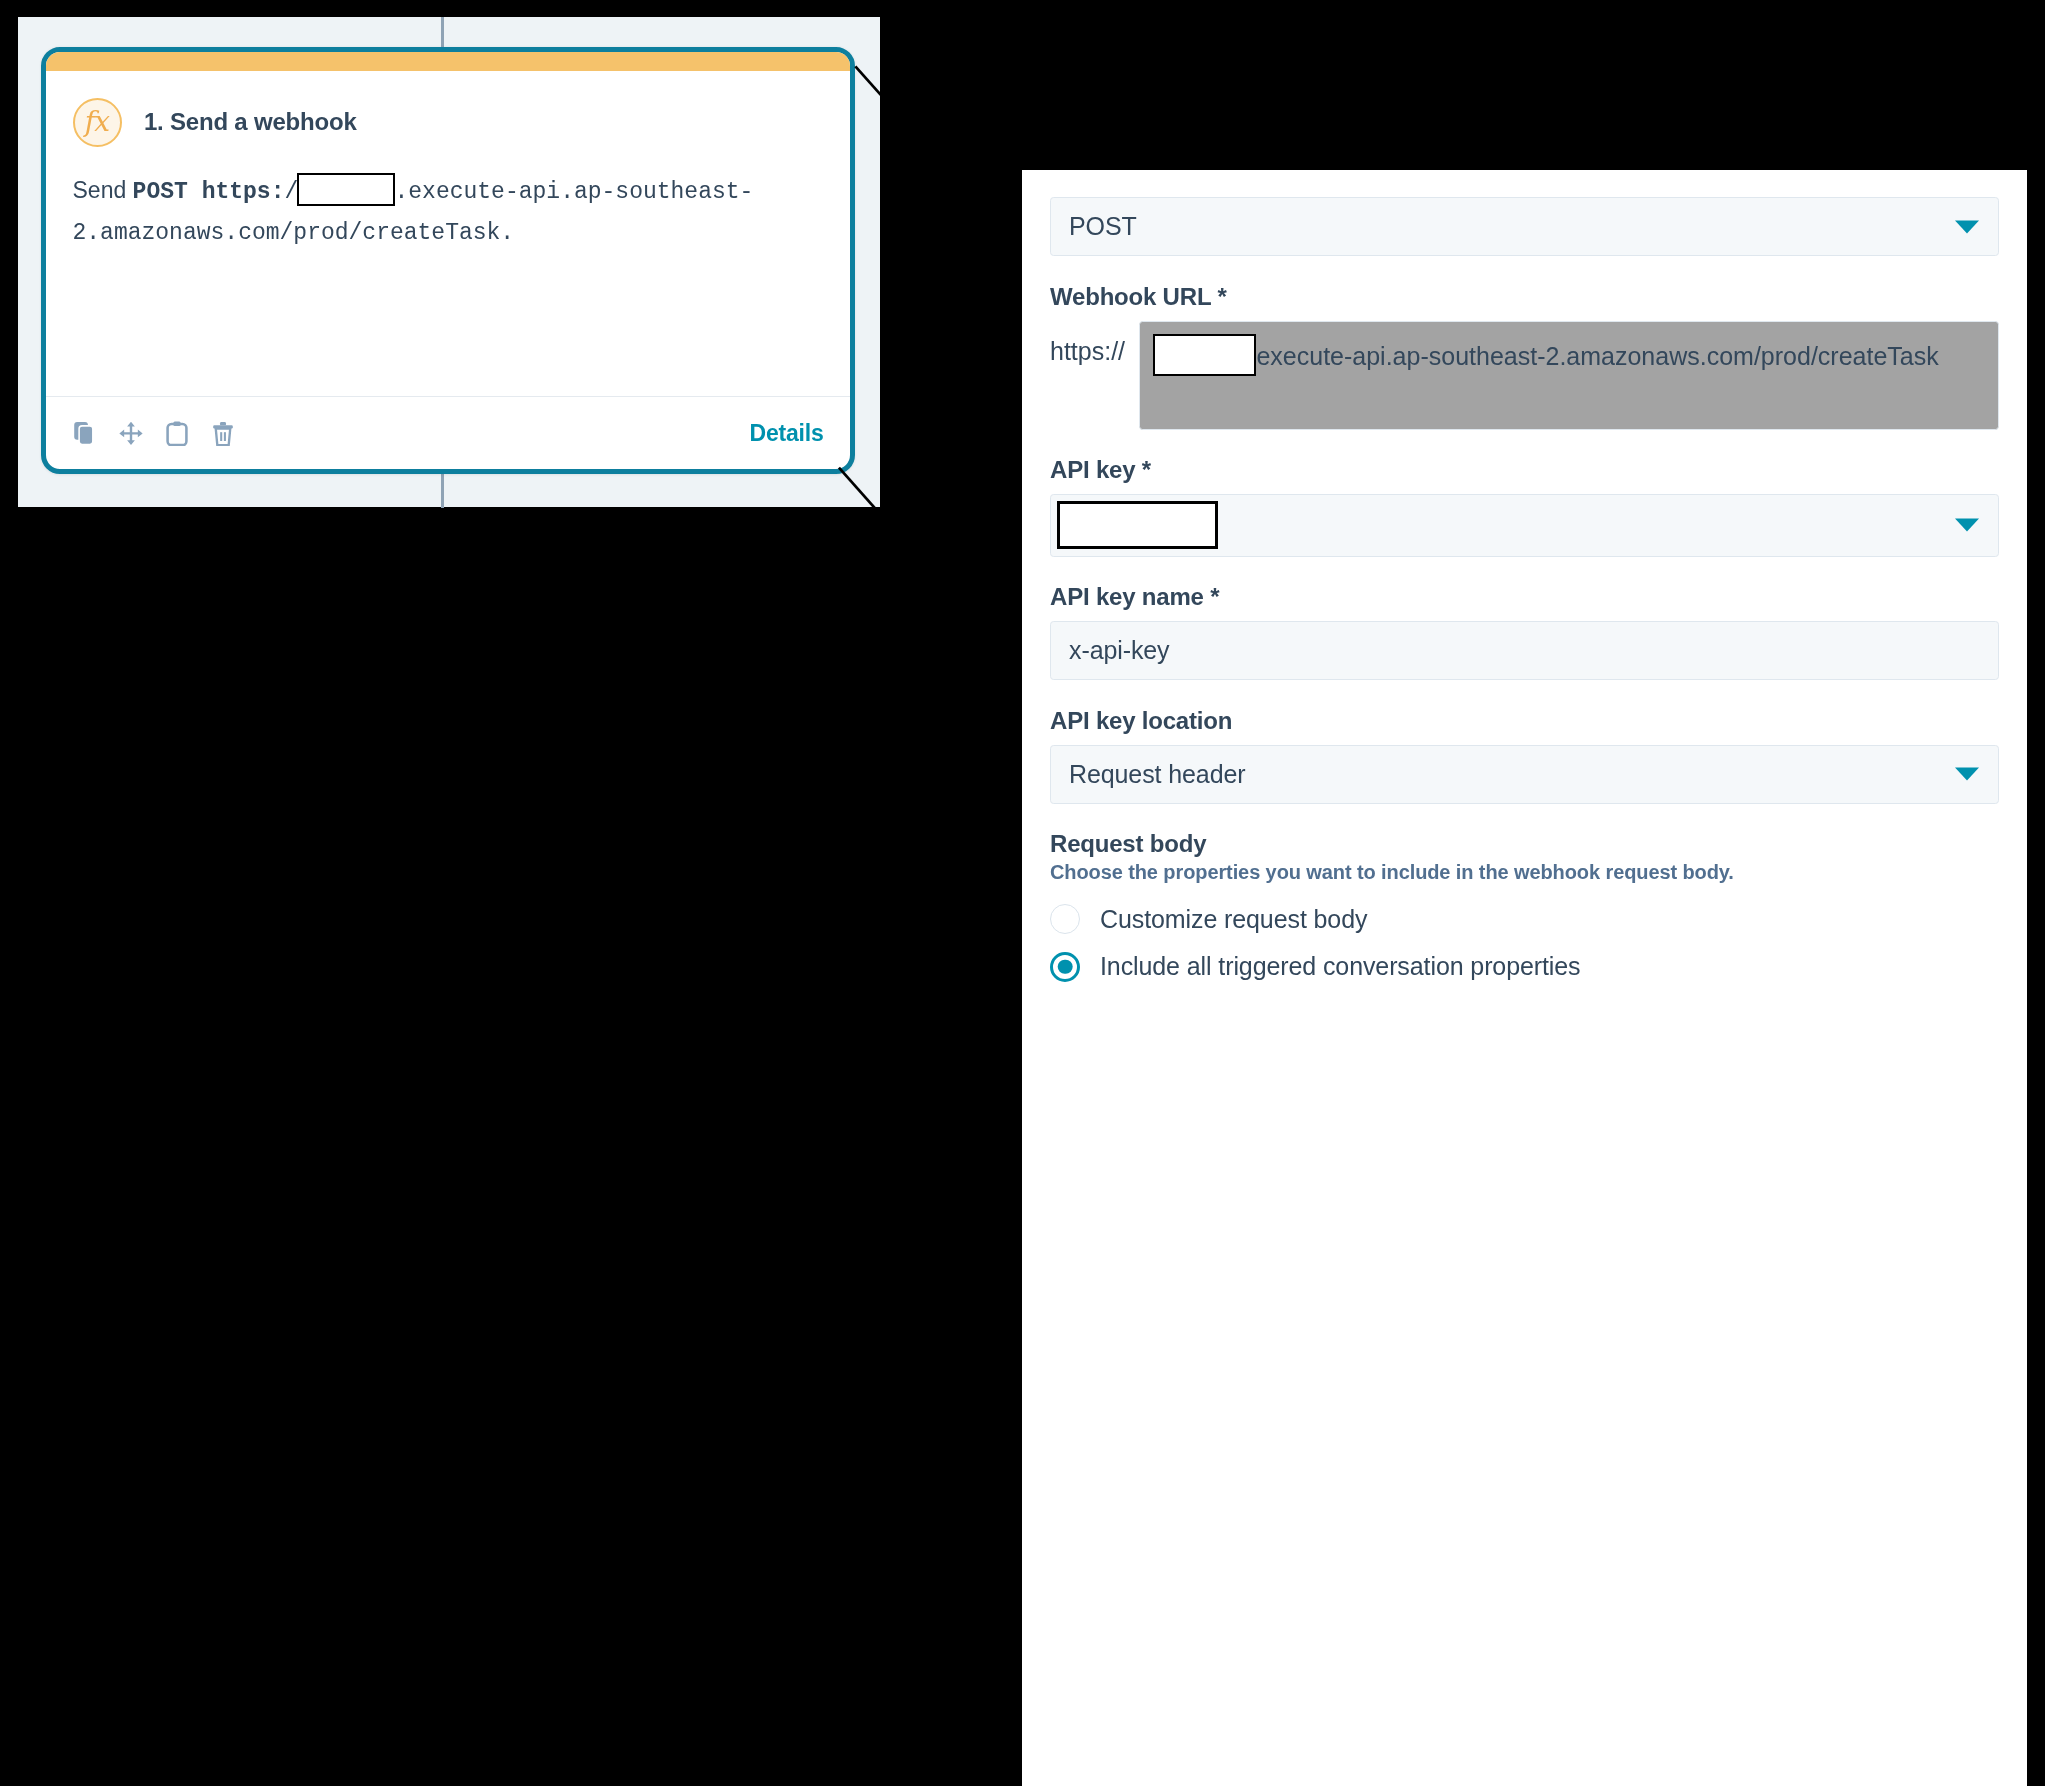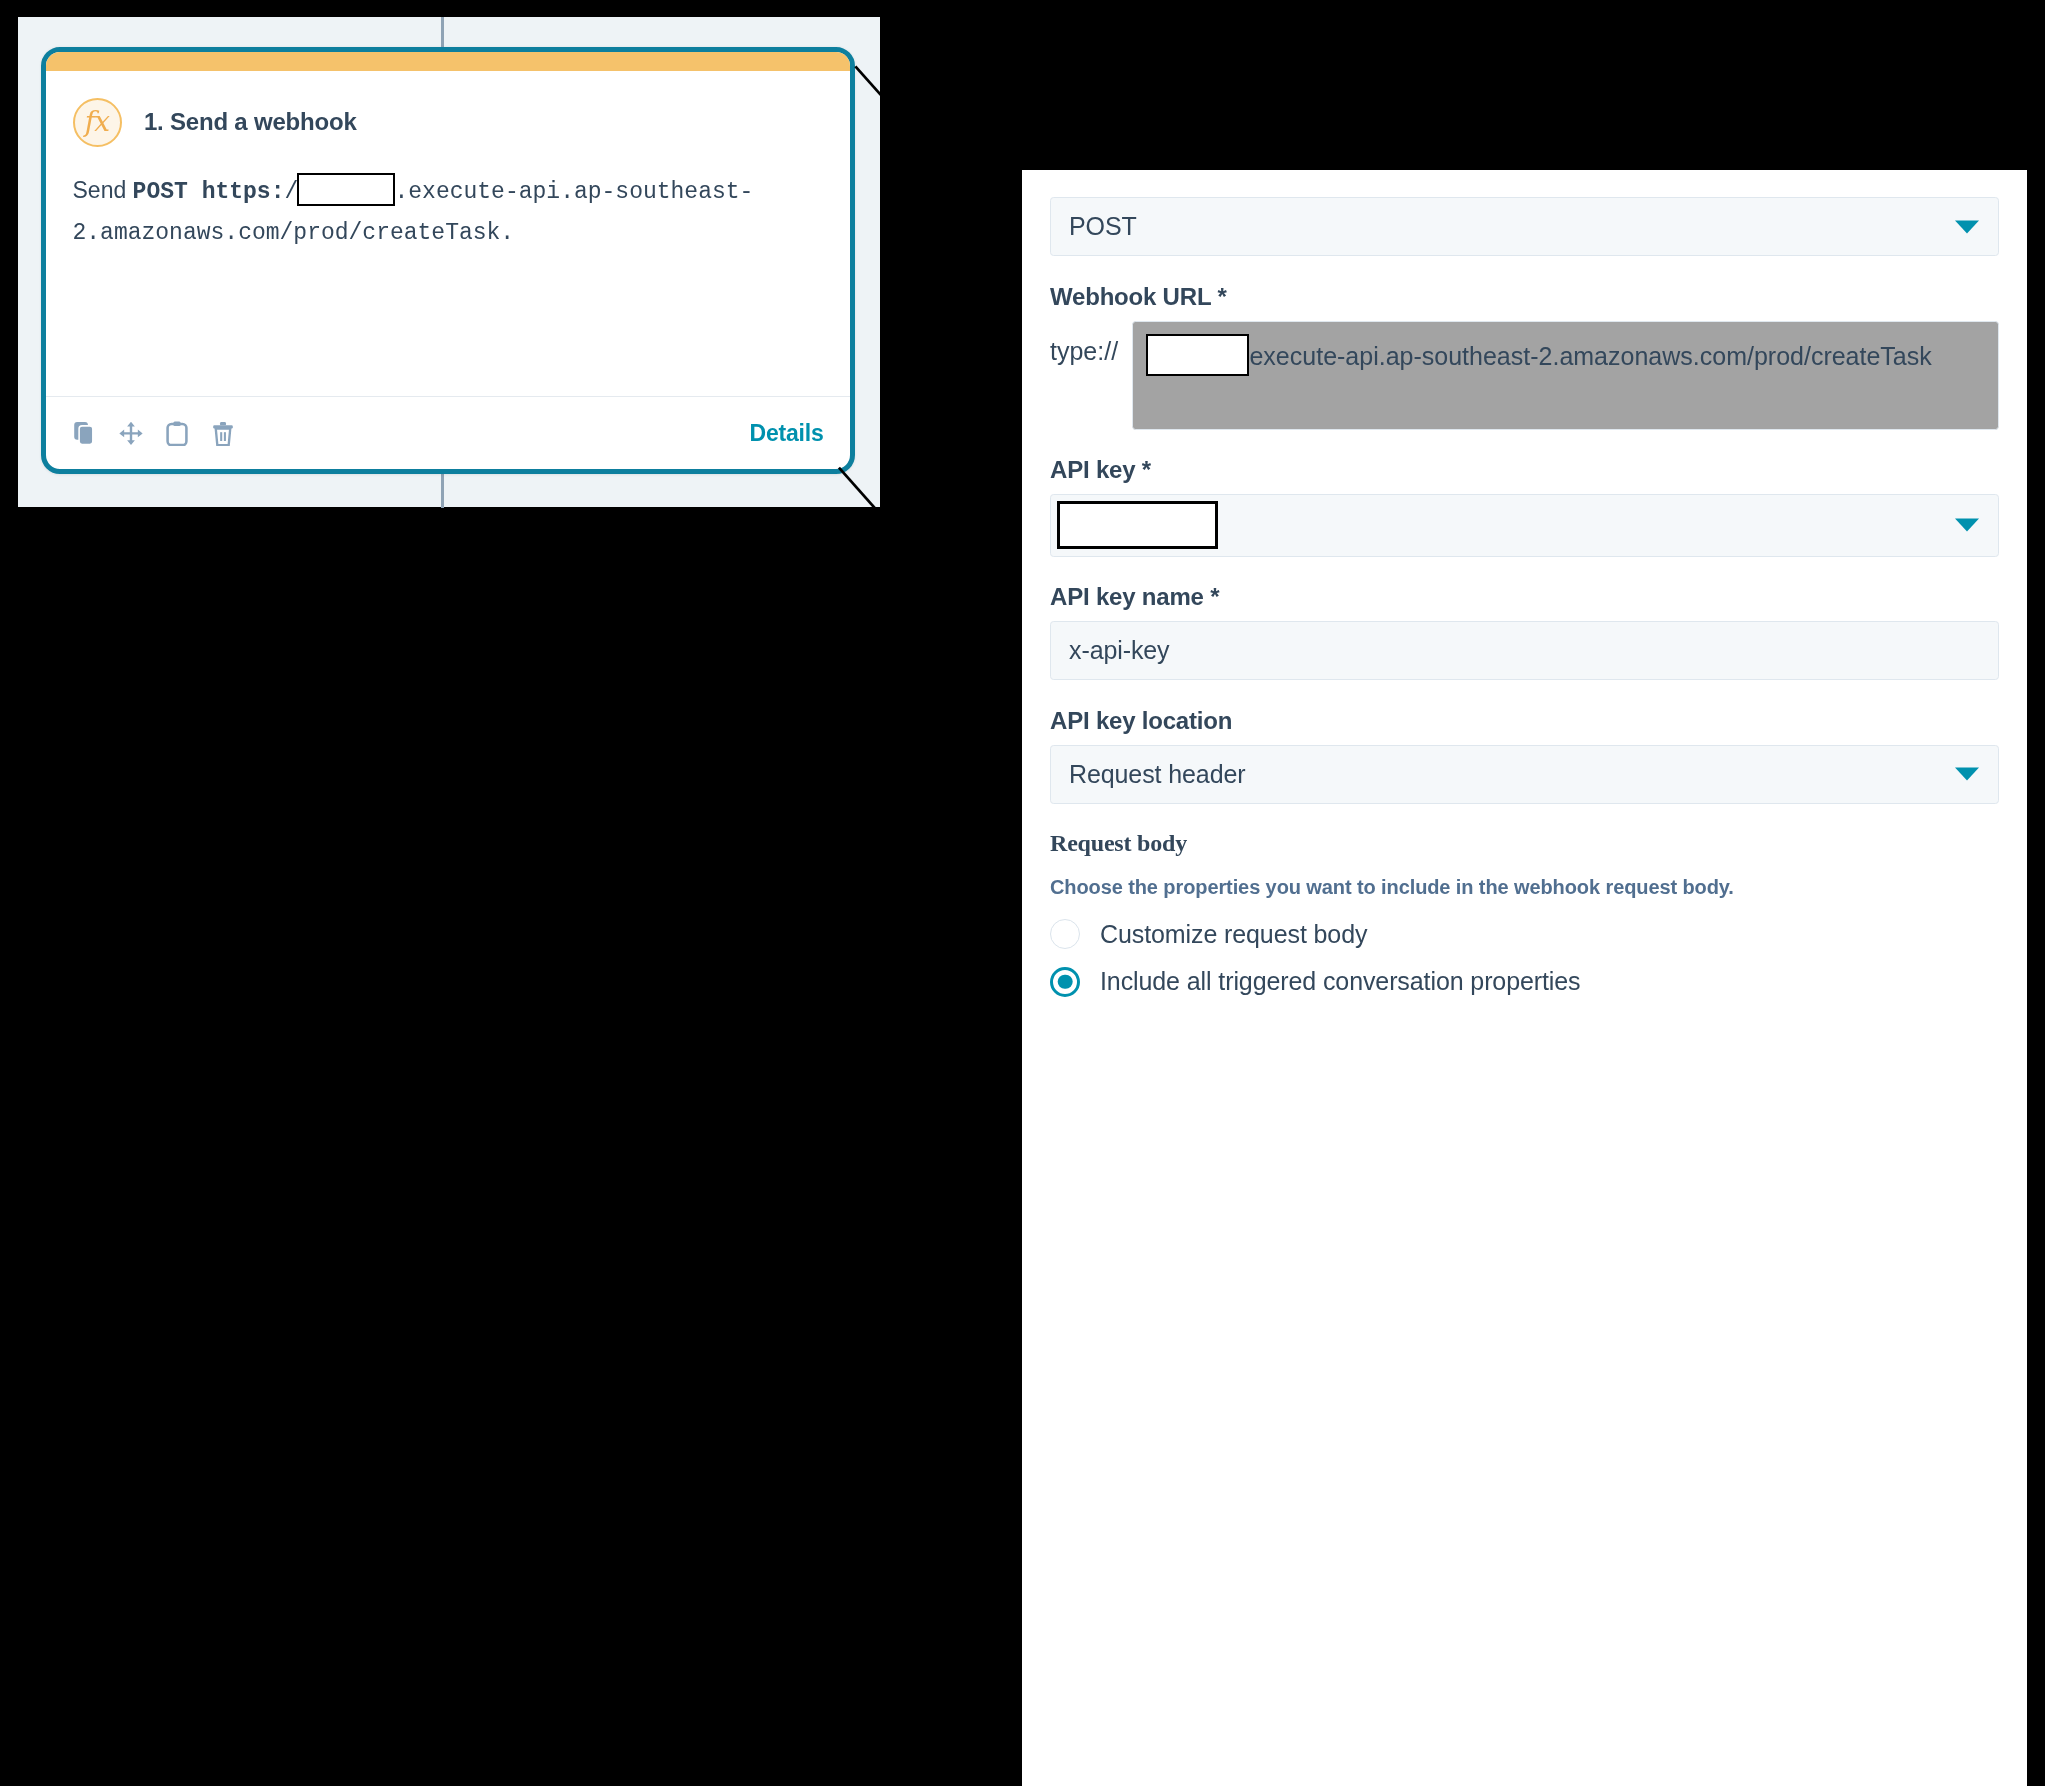--- a/index.html
+++ b/index.html
@@ -242,21 +242,21 @@
     <div class="field">
       <div class="control">
         <span class="val">POST</span>
         <span class="caret"></span>
       </div>
     </div>
 
     <div class="field">
       <div class="flabel">Webhook URL *</div>
       <div class="url-row">
-        <span class="url-scheme">type://</span>
+        <span class="url-scheme">https://</span>
         <div class="url-box">
           <div class="url-text"><span class="redact-url"></span><span>execute-api.ap-southeast-2.amazonaws.com/prod/createTask</span></div>
         </div>
       </div>
     </div>
 
 
     <div class="field">
       <div class="flabel">API key *</div>
       <div class="control" style="padding:6.4px 18px 6.4px 6.4px;">
@@ -274,21 +274,21 @@
 
     <div class="field">
       <div class="flabel">API key location</div>
       <div class="control">
         <span class="val">Request header</span>
         <span class="caret"></span>
       </div>
     </div>
 
     <div class="field">
-      <div class="flabel" style="margin-bottom:17px;font-family:Liberation Serif, serif;">Request body</div>
+      <div class="flabel" style="margin-bottom:1px;">Request body</div>
       <div class="fhelp">Choose the properties you want to include in the webhook request body.</div>
 
       <div class="radio-row">
         <span class="radio"></span>
         <span class="radio-label">Customize request body</span>
       </div>
 
       <div class="radio-row">
         <span class="radio on"></span>
         <span class="radio-label">Include all triggered conversation properties</span>

